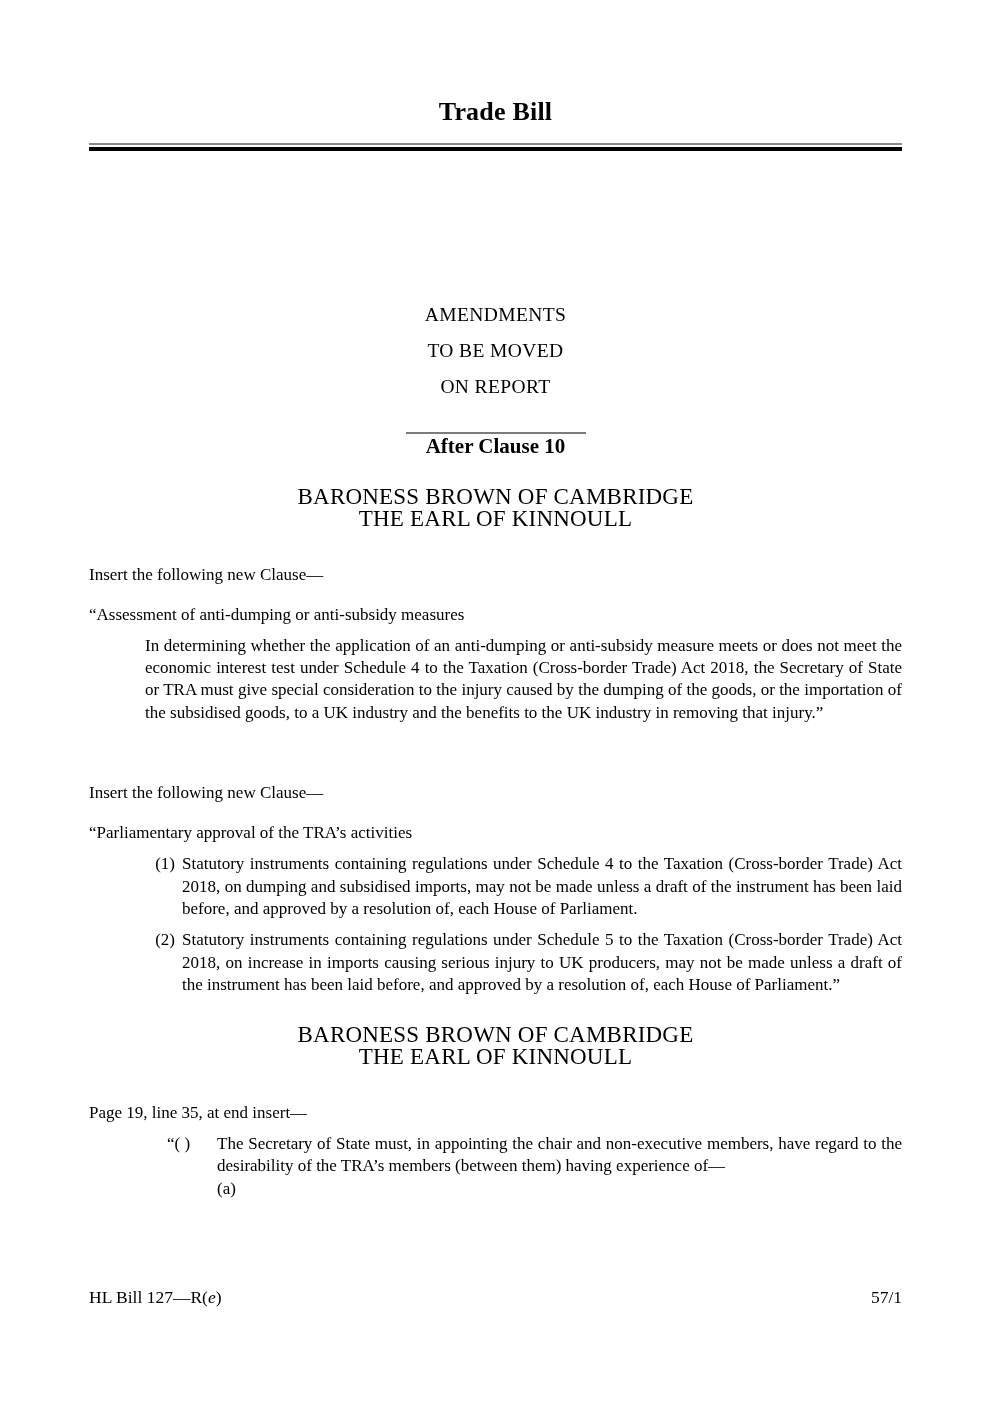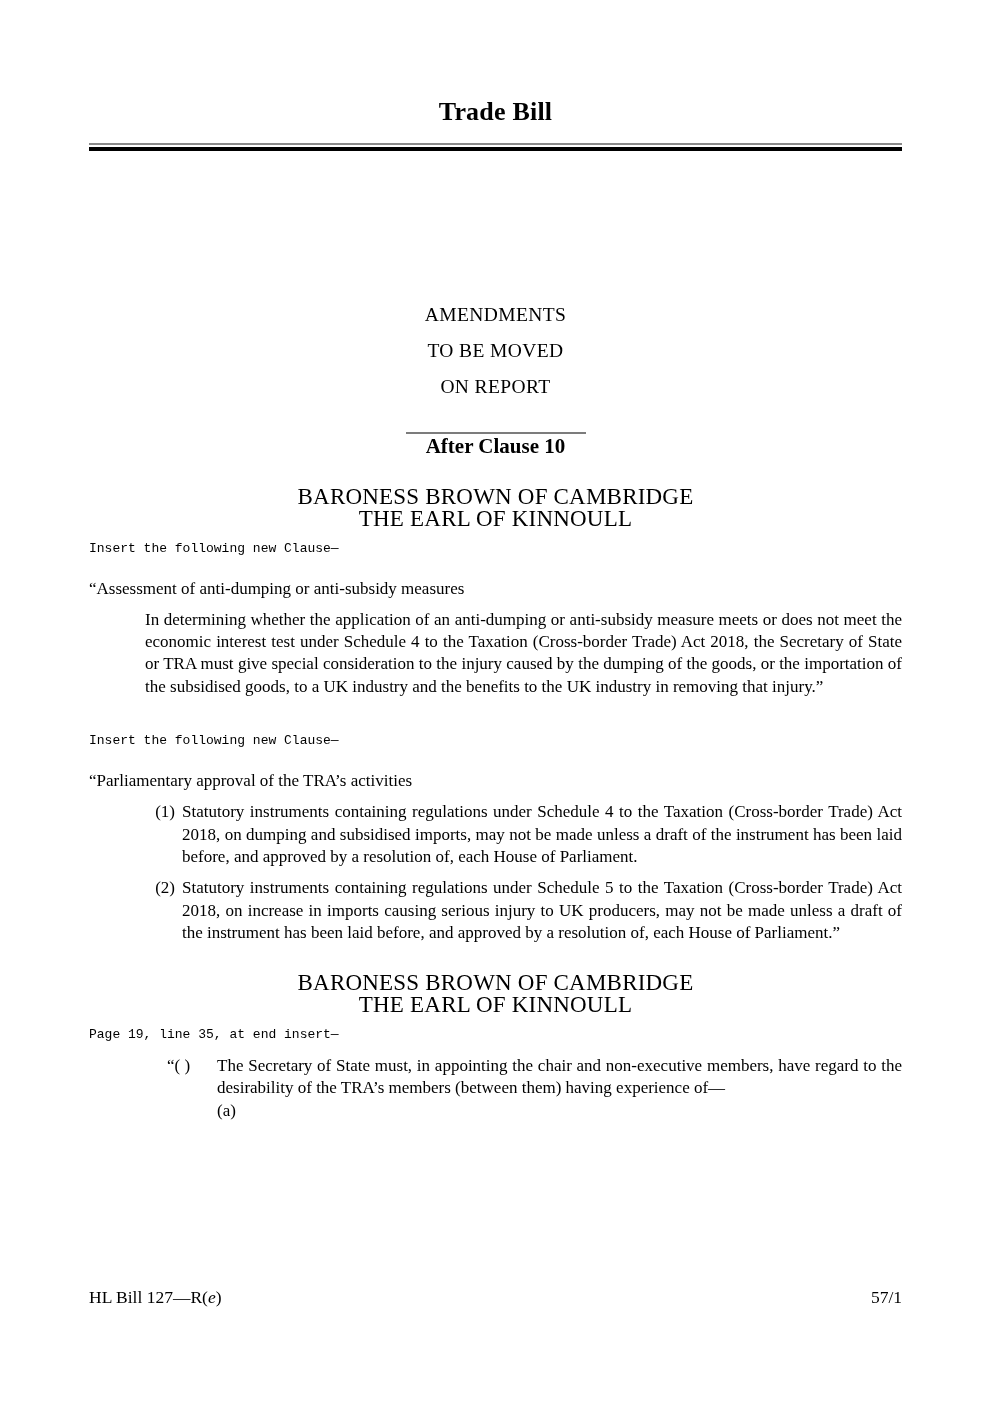--- a/index.html
+++ b/index.html
@@ -84,24 +84,23 @@
     text-align: center;
     margin-top: 27px;
   }
   .sponsor {
     font-size: 23px;
     line-height: 22px;
     letter-spacing: 0.2px;
   }
 
   .instruction {
-    font-size: 13px;
+    font-size: 17px;
     line-height: 22px;
-    margin-top: 8px;
-    font-family: Liberation Mono, monospace;
+    margin-top: 34px;
   }
   .clause-title {
     font-size: 17px;
     font-weight: normal;
     line-height: 22px;
     margin-top: 18px;
   }
 
   
   .body-para {

